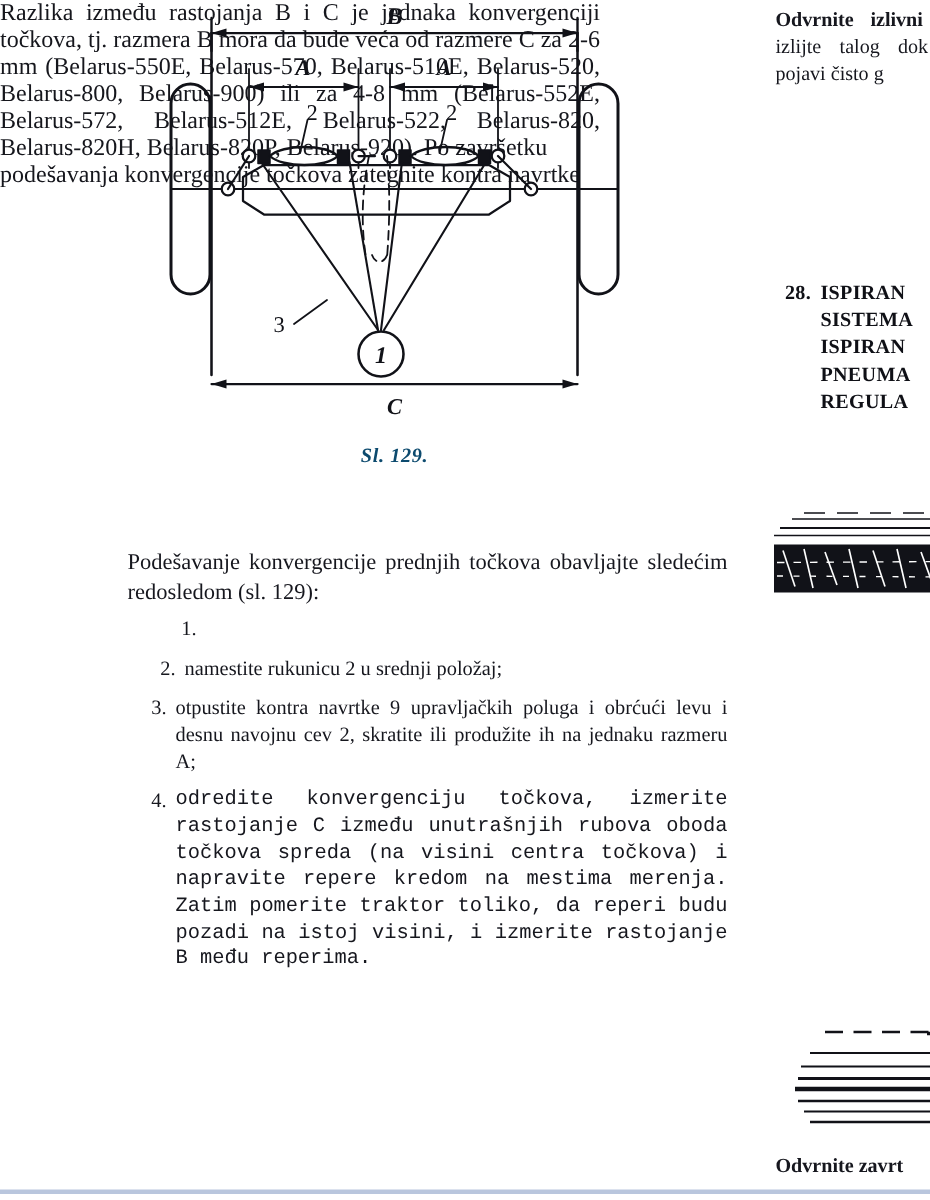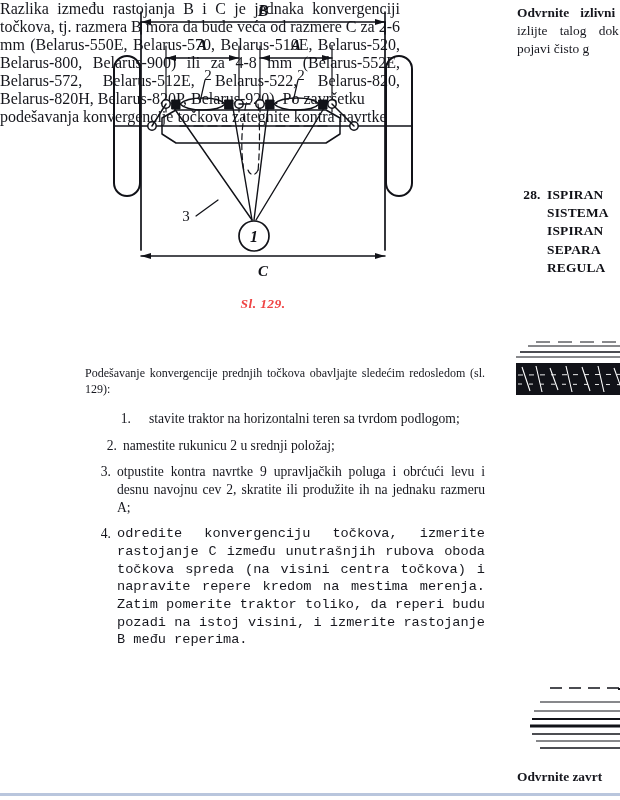--- a/index.html
+++ b/index.html
@@ -36,27 +36,27 @@
 
   #figure-caption {
     position: absolute;
     left: 108px; top: 296px;
     width: 310px;
     text-align: center;
     font-style: italic;
     font-weight: bold;
     font-size: 13.5px;
     letter-spacing: .4px;
-    color: #ef4444;
+    color: #0c4a6e;
   }
 
   
   .para {
     position: absolute;
-    font-size: 12px;
+    font-size: 15px;
     line-height: 1.30;
     text-align: justify;
     color: #16171e;
   }
   .para.just { text-align: justify; text-align-last: left; }
 
   #para-intro { left: 85px; top: 366px; width: 400px; }
   #para-tail  { left: 85px; top: 653px; width: 400px; text-align: justify; }
   #para-tail .lastline { text-align: left; }
 
@@ -259,21 +259,20 @@
     </div>
 
     <div id="figure-caption">Sl. 129.</div>
 
     <div id="para-intro" class="para just">Podešavanje konvergencije prednjih točkova obavljajte sledećim redosledom (sl. 129):</div>
 
     <div id="steps">
 
       <div class="step s1">
         <span class="num">1.</span>
-        <span class="txt">stavite traktor na horizontalni teren sa tvrdom podlogom;</span>
       </div>
 
       <div class="step s2">
         <span class="num">2.</span>
         <span class="txt">namestite rukunicu 2 u srednji položaj;</span>
       </div>
 
       <div class="step s3">
         <span class="num">3.</span>
         <span class="txt">otpustite kontra navrtke 9 upravljačkih poluga i obrćući levu i desnu navojnu cev 2, skratite ili produžite ih na jednaku razmeru A;</span>
@@ -299,21 +298,21 @@
       <span class="b">Odvrnite izlivni čep 1,</span>
       <span>izlijte talog dok se ne pojavi čisto g</span>
     </div>
 
     <div id="rc-heading">
       <span class="hnum">28.</span>
       <span class="hbody">
         <span>ISPIRAN</span><br>
         <span>SISTEMA</span><br>
         <span>ISPIRAN</span><br>
-        <span>SEPARA</span><br>
+        <span>PNEUMA</span><br>
         <span>REGULA</span>
       </span>
     </div>
 
     <div id="rc-figure">
       <svg width="180" height="430" viewBox="0 0 180 430" xmlns="http://www.w3.org/2000/svg">
         <g stroke="#111218" fill="none">
 
           <line x1="22" y1="16" x2="176" y2="16" stroke-width="1"></line>
           <line x1="14" y1="22" x2="176" y2="22" stroke-width="1.4"></line>

